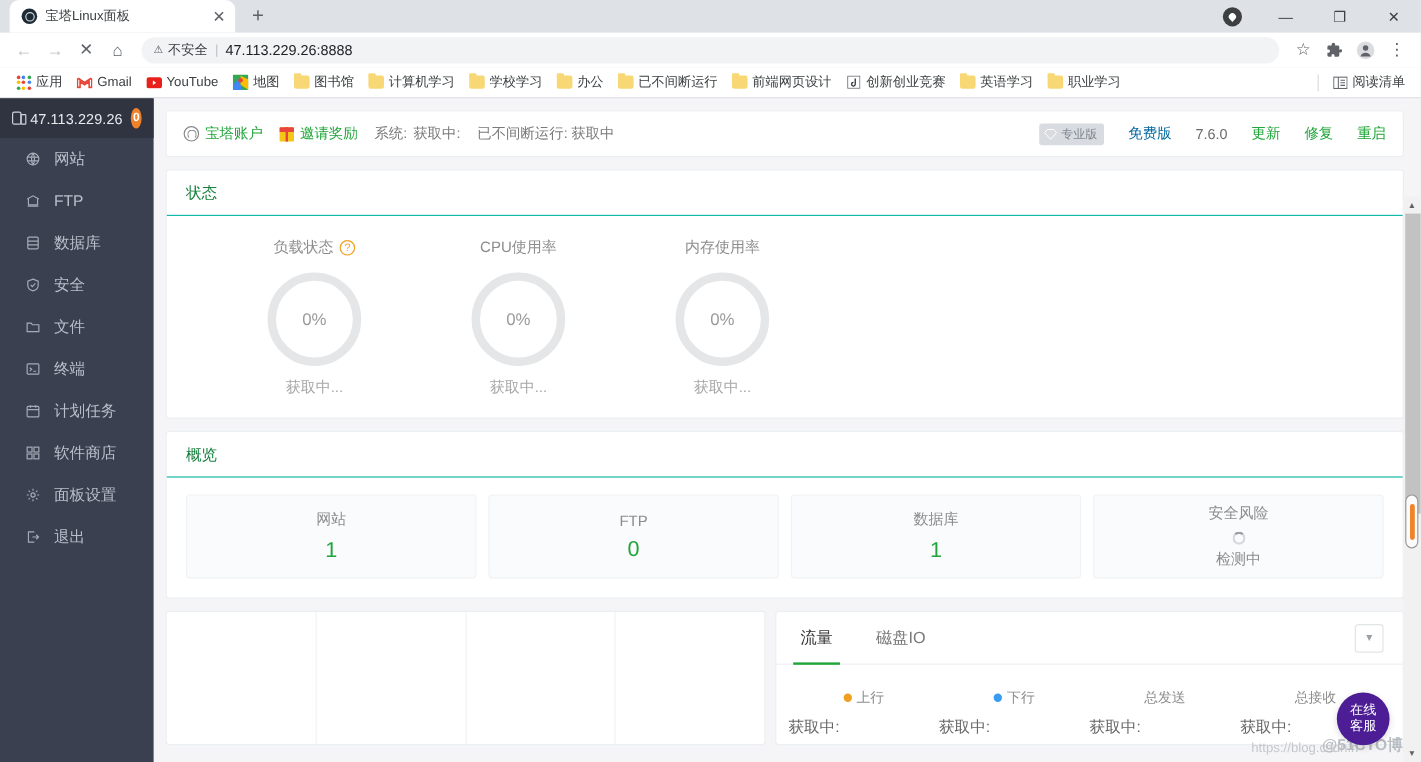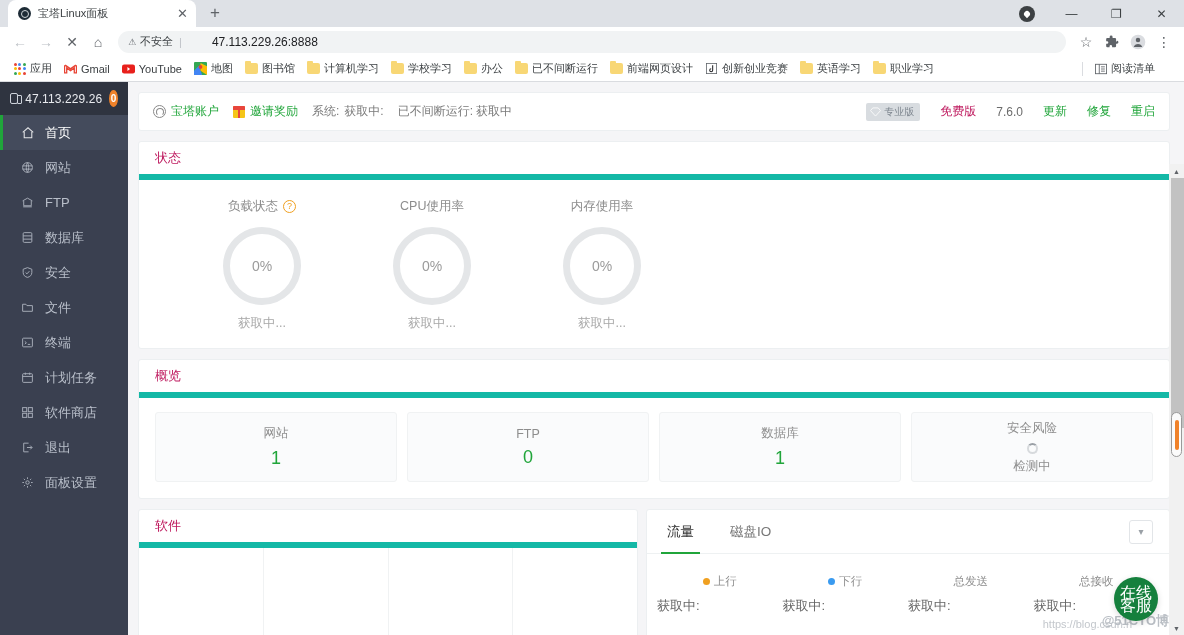--- a/index.html
+++ b/index.html
@@ -60,41 +60,41 @@
     color:#5f6368; font-size: 14px; flex:0 0 auto;
   }
   .tb-icon.disabled { color:#bdc1c6; }
   .omnibox {
     flex: 1; height: 22px; background:#f1f3f4; border-radius: 11px;
     display:flex; align-items:center; padding: 0 10px; gap:6px; margin: 0 6px;
   }
   .not-secure { display:flex; align-items:center; gap:4px; font-size:11px; color:#3c4043; white-space:nowrap;}
   .warn-tri { font-size: 9px; color:#5f6368; }
   .omnibox-sep { color:#bdc1c6; font-size:11px; }
-  .url-text { font-size: 12px; color:#202124; white-space:nowrap;margin-left:24px; }
+  .url-text { font-size: 12px; color:#202124; white-space:nowrap; }
 
   .bookmarks {
     height: 26px; background:#fff; display:flex; align-items:center;
     padding: 0 8px; gap: 2px; border-bottom:1px solid #dadce0;
     position: relative;
   }
   .bm {
     display:flex; align-items:center; gap:4px; padding: 2px 5px;
     font-size: 11px; color:#3c4043; white-space:nowrap; border-radius:4px;
   }
   .bm-ico { width:13px; height:13px; flex:0 0 auto; display:flex; align-items:center; justify-content:center; font-size:10px;}
   .folder-ico {
     width:13px; height:11px; background:#f8d775; border-radius:1px 2px 2px 2px; position:relative;
   }
   .folder-ico::before{
     content:""; position:absolute; top:-2px; left:0; width:6px; height:3px; background:#f8d775; border-radius:1px 1px 0 0;
   }
   .apps-grid { display:grid; grid-template-columns: repeat(3,3px); grid-template-rows: repeat(3,3px); gap:1.5px; }
   .apps-grid i { display:block; width:3px; height:3px; border-radius:50%; }
-  .bm-right { position:absolute; right:24px; display:flex; align-items:center; gap:6px; }
+  .bm-right { position:absolute; right:8px; display:flex; align-items:center; gap:6px; }
   .bm-divider { width:1px; height:14px; background:#dadce0; }
 
   
   .page { position:absolute; top: 82px; left:0; right:0; bottom:0; background:#f5f5f7; display:flex; }
 
   
   .sidebar { width:128px; background:#3a4050; flex:0 0 auto; display:flex; flex-direction:column;text-align:right; }
   .sb-head {
     height: 33px; background:#2f3440; display:flex; align-items:center;
     padding: 0 10px; gap:7px; color:#e8eaee; font-size:12px;
@@ -114,41 +114,41 @@
   .sb-item.active::before {
     content:""; position:absolute; left:0; top:0; bottom:0; width:3px; background:#20a53a;
   }
   .sb-ico { width:15px; height:15px; display:flex; align-items:center; justify-content:center; font-size:12px; opacity:.85;}
 
   
   .content { flex:1; overflow:hidden; position:relative; padding: 10px 14px 0 10px; }
   .card { background:#fff; border:1px solid #eceff1; border-radius:3px; }
   .card-hd {
     height: 38px; display:flex; align-items:center; padding:0 16px;
-    border-bottom:6px solid #14b8a6; font-size:13px; color:#be185d;text-align:center;
+    border-bottom:1px solid #14b8a6; font-size:13px; color:#15803d;text-align:center;
   }
 
   .topbar { height: 39px; display:flex; align-items:center; padding: 0 14px; font-size:12px; color:#777; gap: 14px; margin-bottom:10px;}
   .tb-user { display:flex; align-items:center; gap:5px; color:#20a53a; }
   .person-ico {
     width:13px;height:13px;border-radius:50%;border:1.2px solid #8a8a8a;position:relative;flex:0 0 auto;
   }
   .person-ico::after{content:"";position:absolute;left:2.2px;top:2px;width:6px;height:6px;border-radius:50%;border:1.2px solid #8a8a8a;border-bottom-color:transparent;}
   .gift-ico { width:12px;height:12px;background:#f5c518;border-radius:1px;position:relative;flex:0 0 auto;}
   .gift-ico::before{content:"";position:absolute;left:0;right:0;top:0;height:4px;background:#e8453c;border-radius:1px 1px 0 0;}
   .gift-ico::after{content:"";position:absolute;left:5px;top:0;bottom:0;width:2px;background:#e8453c;}
   .tb-invite { color:#20a53a; }
   .tb-sys { color:#7a7a7a; }
   .tb-right { margin-left:auto; display:flex; align-items:center; gap:20px; font-size:12px; }
   .pro-badge {
     display:flex; align-items:center; gap:3px; background:#d8dce0; color:#7f8790;
     padding:2px 6px 2px 4px; border-radius:2px; font-size:10px;
   }
   .diamond { width:11px;height:10px; display:block; }
-  .ver-free { color:#be185d; }
+  .ver-free { color:#0369a1; }
   .ver-num { color:#6b6b6b; }
   .link-green { color:#20a53a; cursor:pointer; }
 
   .gauges { display:flex; padding: 18px 0 16px 0; }
   .gauge-col { width: 170px; text-align:center; }
   .gauge-col:nth-child(1){ margin-left: 38px; }
   .gauge-col:nth-child(2){ margin-left: 0; }
   .gauge-col:nth-child(3){ margin-left: 0; }
   .g-label { font-size:12.5px; color:#8d8d8d; display:flex; align-items:center; justify-content:center; gap:5px; }
   .qmark {
@@ -205,21 +205,21 @@
   .scroll-bar-bg { position:absolute; left:2px; right:0; top:14px; height: 250px; background:#c2c2c2; }
   .scroll-thumb {
     position:absolute; right:2px; top: 248px; width:11px; height: 45px;
     background:#fbfbfb; border:1px solid #9a9a9a; border-radius:6px;
     display:flex; align-items:center; justify-content:center;
   }
   .scroll-thumb i { display:block; width:4px; height: 30px; background:#f0822a; border-radius:2px; }
 
   .kf-btn {
     position:absolute; right: 26px; bottom: 14px; width:44px; height:44px; border-radius:50%;
-    background:#15803d; color:#fff; font-size:16px; line-height:13px; text-align:center;
+    background:#4c1d95; color:#fff; font-size:11px; line-height:13px; text-align:center;
     display:flex; align-items:center; justify-content:center; cursor:pointer;
     box-shadow: 0 2px 6px rgba(0,0,0,.15);
   }
   .wm1 { position:absolute; right: 52px; bottom: 5px; font-size:11px; color:#c3c7cc; white-space:nowrap; }
   .wm2 { position:absolute; right: 2px; bottom: 5px; font-size:13px; color:#b9bec4; white-space:nowrap; font-weight:600;}
 </style>
 </head>
 <body>
 
 <div class="browser">
@@ -392,29 +392,20 @@
 
   <div class="page">
 
     <div class="sidebar">
       <div class="sb-head">
         <span class="sb-monitor"></span>
         <span class="sb-ip">47.113.229.26</span>
         <span class="sb-badge">0</span>
       </div>
 
-      <div class="sb-item active">
-        <span class="sb-ico">
-          <svg width="14" height="14" viewBox="0 0 24 24" fill="none" stroke="currentColor" stroke-width="1.8">
-              <path d="M3 11l9-8 9 8"></path>
-              <path d="M5.5 10v10h13V10"></path>
-            </svg>
-        </span>
-        <span>首页</span>
-      </div>
       <div class="sb-item">
         <span class="sb-ico">
           <svg width="13" height="13" viewBox="0 0 24 24" fill="none" stroke="currentColor" stroke-width="1.8">
               <circle cx="12" cy="12" r="9"></circle>
               <path d="M3 9h18M3 15h18M12 3c3 4 3 14 0 18M12 3c-3 4-3 14 0 18"></path>
             </svg>
         </span>
         <span>网站</span>
       </div>
       <div class="sb-item">
@@ -478,34 +469,34 @@
               <rect x="13.5" y="3" width="7.5" height="7.5"></rect>
               <rect x="3" y="13.5" width="7.5" height="7.5"></rect>
               <rect x="13.5" y="13.5" width="7.5" height="7.5"></rect>
             </svg>
         </span>
         <span>软件商店</span>
       </div>
       <div class="sb-item">
         <span class="sb-ico">
           <svg width="13" height="13" viewBox="0 0 24 24" fill="none" stroke="currentColor" stroke-width="1.8">
+              <circle cx="12" cy="12" r="3.2"></circle>
+              <path d="M12 2.5v3M12 18.5v3M2.5 12h3M18.5 12h3M5.2 5.2l2.1 2.1M16.7 16.7l2.1 2.1M18.8 5.2l-2.1 2.1M7.3 16.7l-2.1 2.1"></path>
+            </svg>
+        </span>
+        <span>面板设置</span>
+      </div>
+      <div class="sb-item">
+        <span class="sb-ico">
+          <svg width="13" height="13" viewBox="0 0 24 24" fill="none" stroke="currentColor" stroke-width="1.8">
               <path d="M14 4H5v16h9"></path>
               <path d="M11 12h9M17 8.5l3.5 3.5L17 15.5"></path>
             </svg>
         </span>
         <span>退出</span>
-      </div>
-      <div class="sb-item">
-        <span class="sb-ico">
-          <svg width="13" height="13" viewBox="0 0 24 24" fill="none" stroke="currentColor" stroke-width="1.8">
-              <circle cx="12" cy="12" r="3.2"></circle>
-              <path d="M12 2.5v3M12 18.5v3M2.5 12h3M18.5 12h3M5.2 5.2l2.1 2.1M16.7 16.7l2.1 2.1M18.8 5.2l-2.1 2.1M7.3 16.7l-2.1 2.1"></path>
-            </svg>
-        </span>
-        <span>面板设置</span>
       </div>
     </div>
 
     <div class="content">
 
       <div class="card topbar">
         <span class="tb-user">
           <span class="person-ico"></span>
           <span>宝塔账户</span>
         </span>
@@ -587,21 +578,20 @@
             <div class="ov-detect">
               <span class="spinner"></span>
               <span>检测中</span>
             </div>
           </div>
         </div>
       </div>
 
       <div class="bottom-row">
         <div class="card soft-card">
-          <div class="card-hd">软件</div>
           <div class="soft-grid">
             <div class="soft-cell">
               
             </div>
             <div class="soft-cell"></div>
             <div class="soft-cell"></div>
             <div class="soft-cell"></div>
           </div>
         </div>
 

